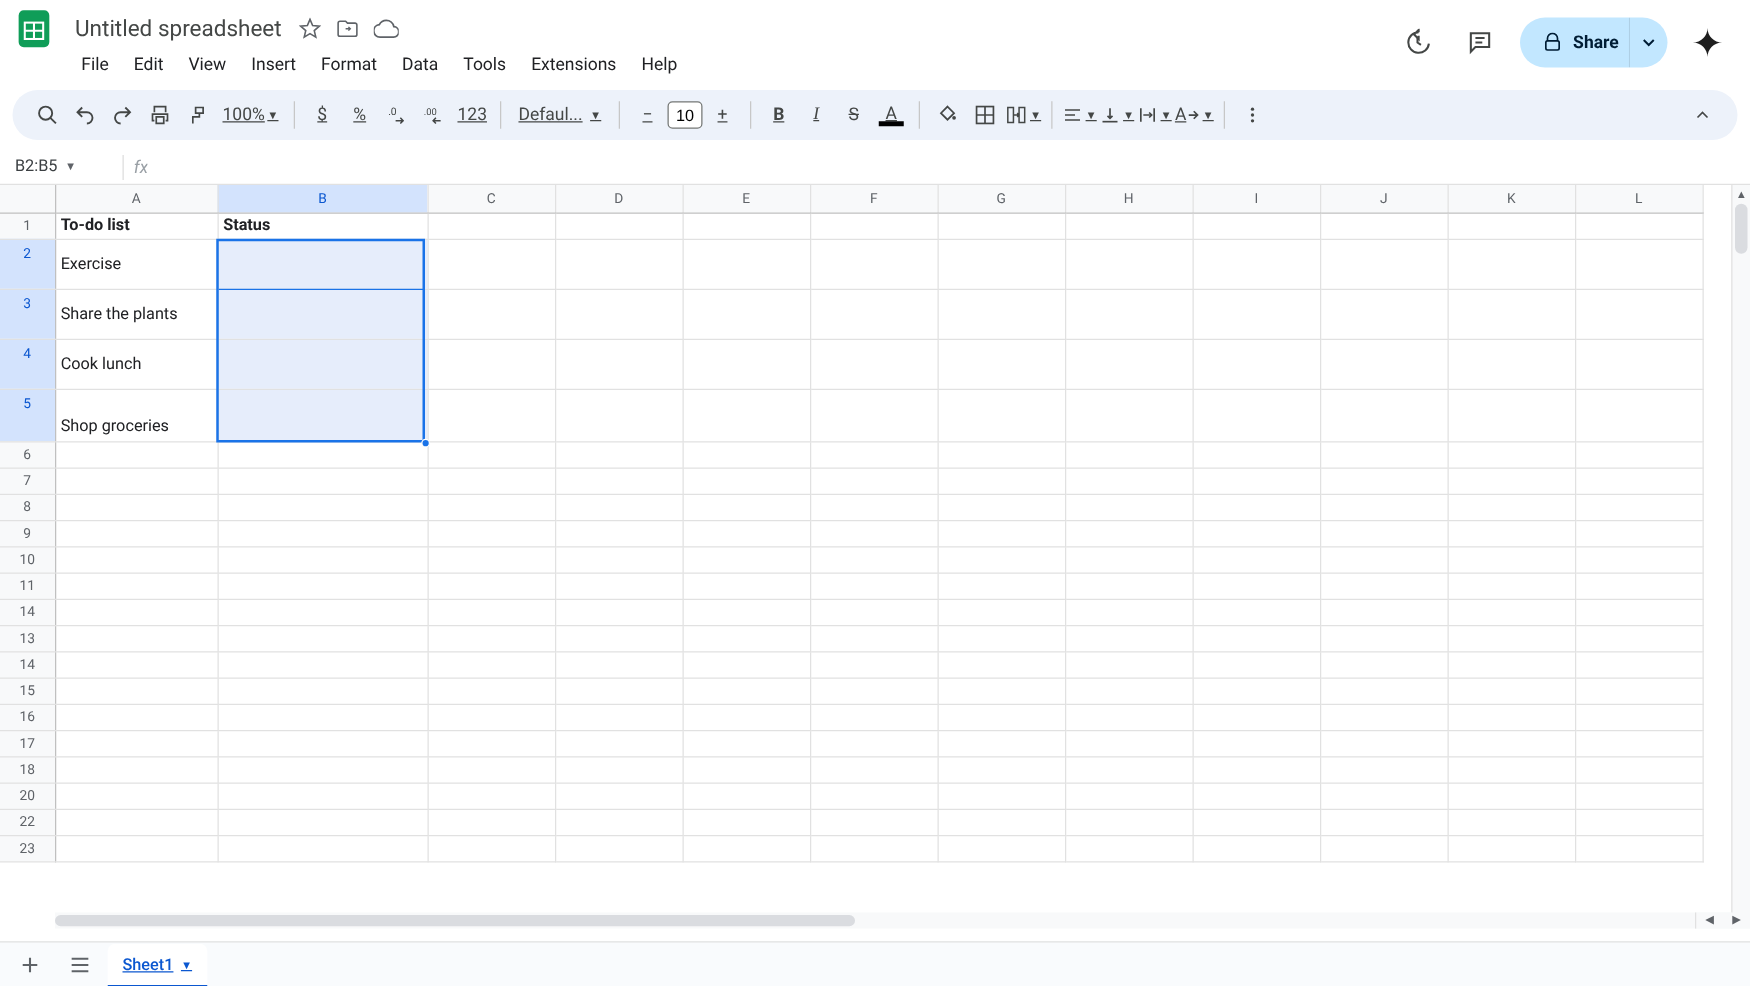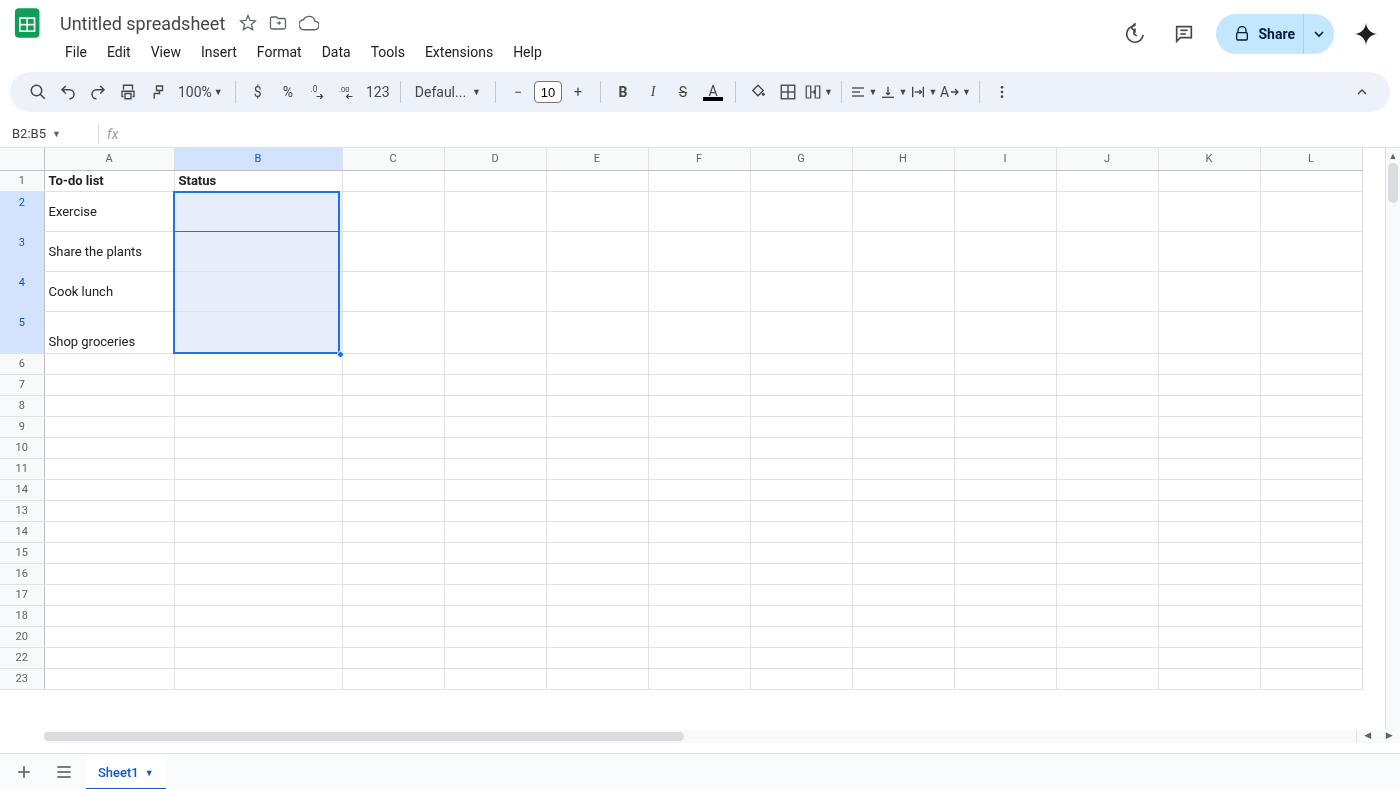--- a/index.html
+++ b/index.html
@@ -115,20 +115,21 @@
     .tb-btn {
       min-width: 28px;
       height: 28px;
       display: flex;
       align-items: center;
       justify-content: center;
       cursor: pointer;
       border-radius: 4px;
       color: #444746;
       font-size: 14px;
+      text-decoration: underline;
     }
     .tb-sep { width: 1px; height: 22px; background: #c7c7c7; margin: 0 6px; }
     .zoom-text { font-size: 14px; padding: 0 4px; }
     .font-select {
       min-width: 66px; font-size: 14px; padding: 0 6px;
       display: flex; align-items: center; gap: 4px; justify-content: space-between;
     }
     .font-size-input {
       width: 28px; height: 22px; border: 1px solid #747775;
       border-radius: 4px; text-align: center; font-size: 13px;
@@ -261,21 +262,21 @@
       width: 36px; height: 30px; display: flex; align-items: center;
       justify-content: center; color: #5f6368; cursor: pointer;
       border-radius: 4px;
     }
     .sheet-tab {
       background: #fff; color: #0b57d0; font-size: 13px; font-weight: 500;
       padding: 0 12px; height: 36px; display: flex; align-items: center;
       gap: 6px; border-top: 3px solid transparent;
       border-bottom: 3px solid #0b57d0;
       border-top-left-radius: 6px; border-top-right-radius: 6px;
-      position: relative; top: 1px;
+      position: relative; top: 1px; text-decoration: underline;
     }
     .sheet-tab .tab-drop { font-size: 9px; color: #0b57d0; }
 
     svg { display: block; }
   </style>
 </head>
 <body>
 
 <div class="title-bar">
   <div class="app-logo">

